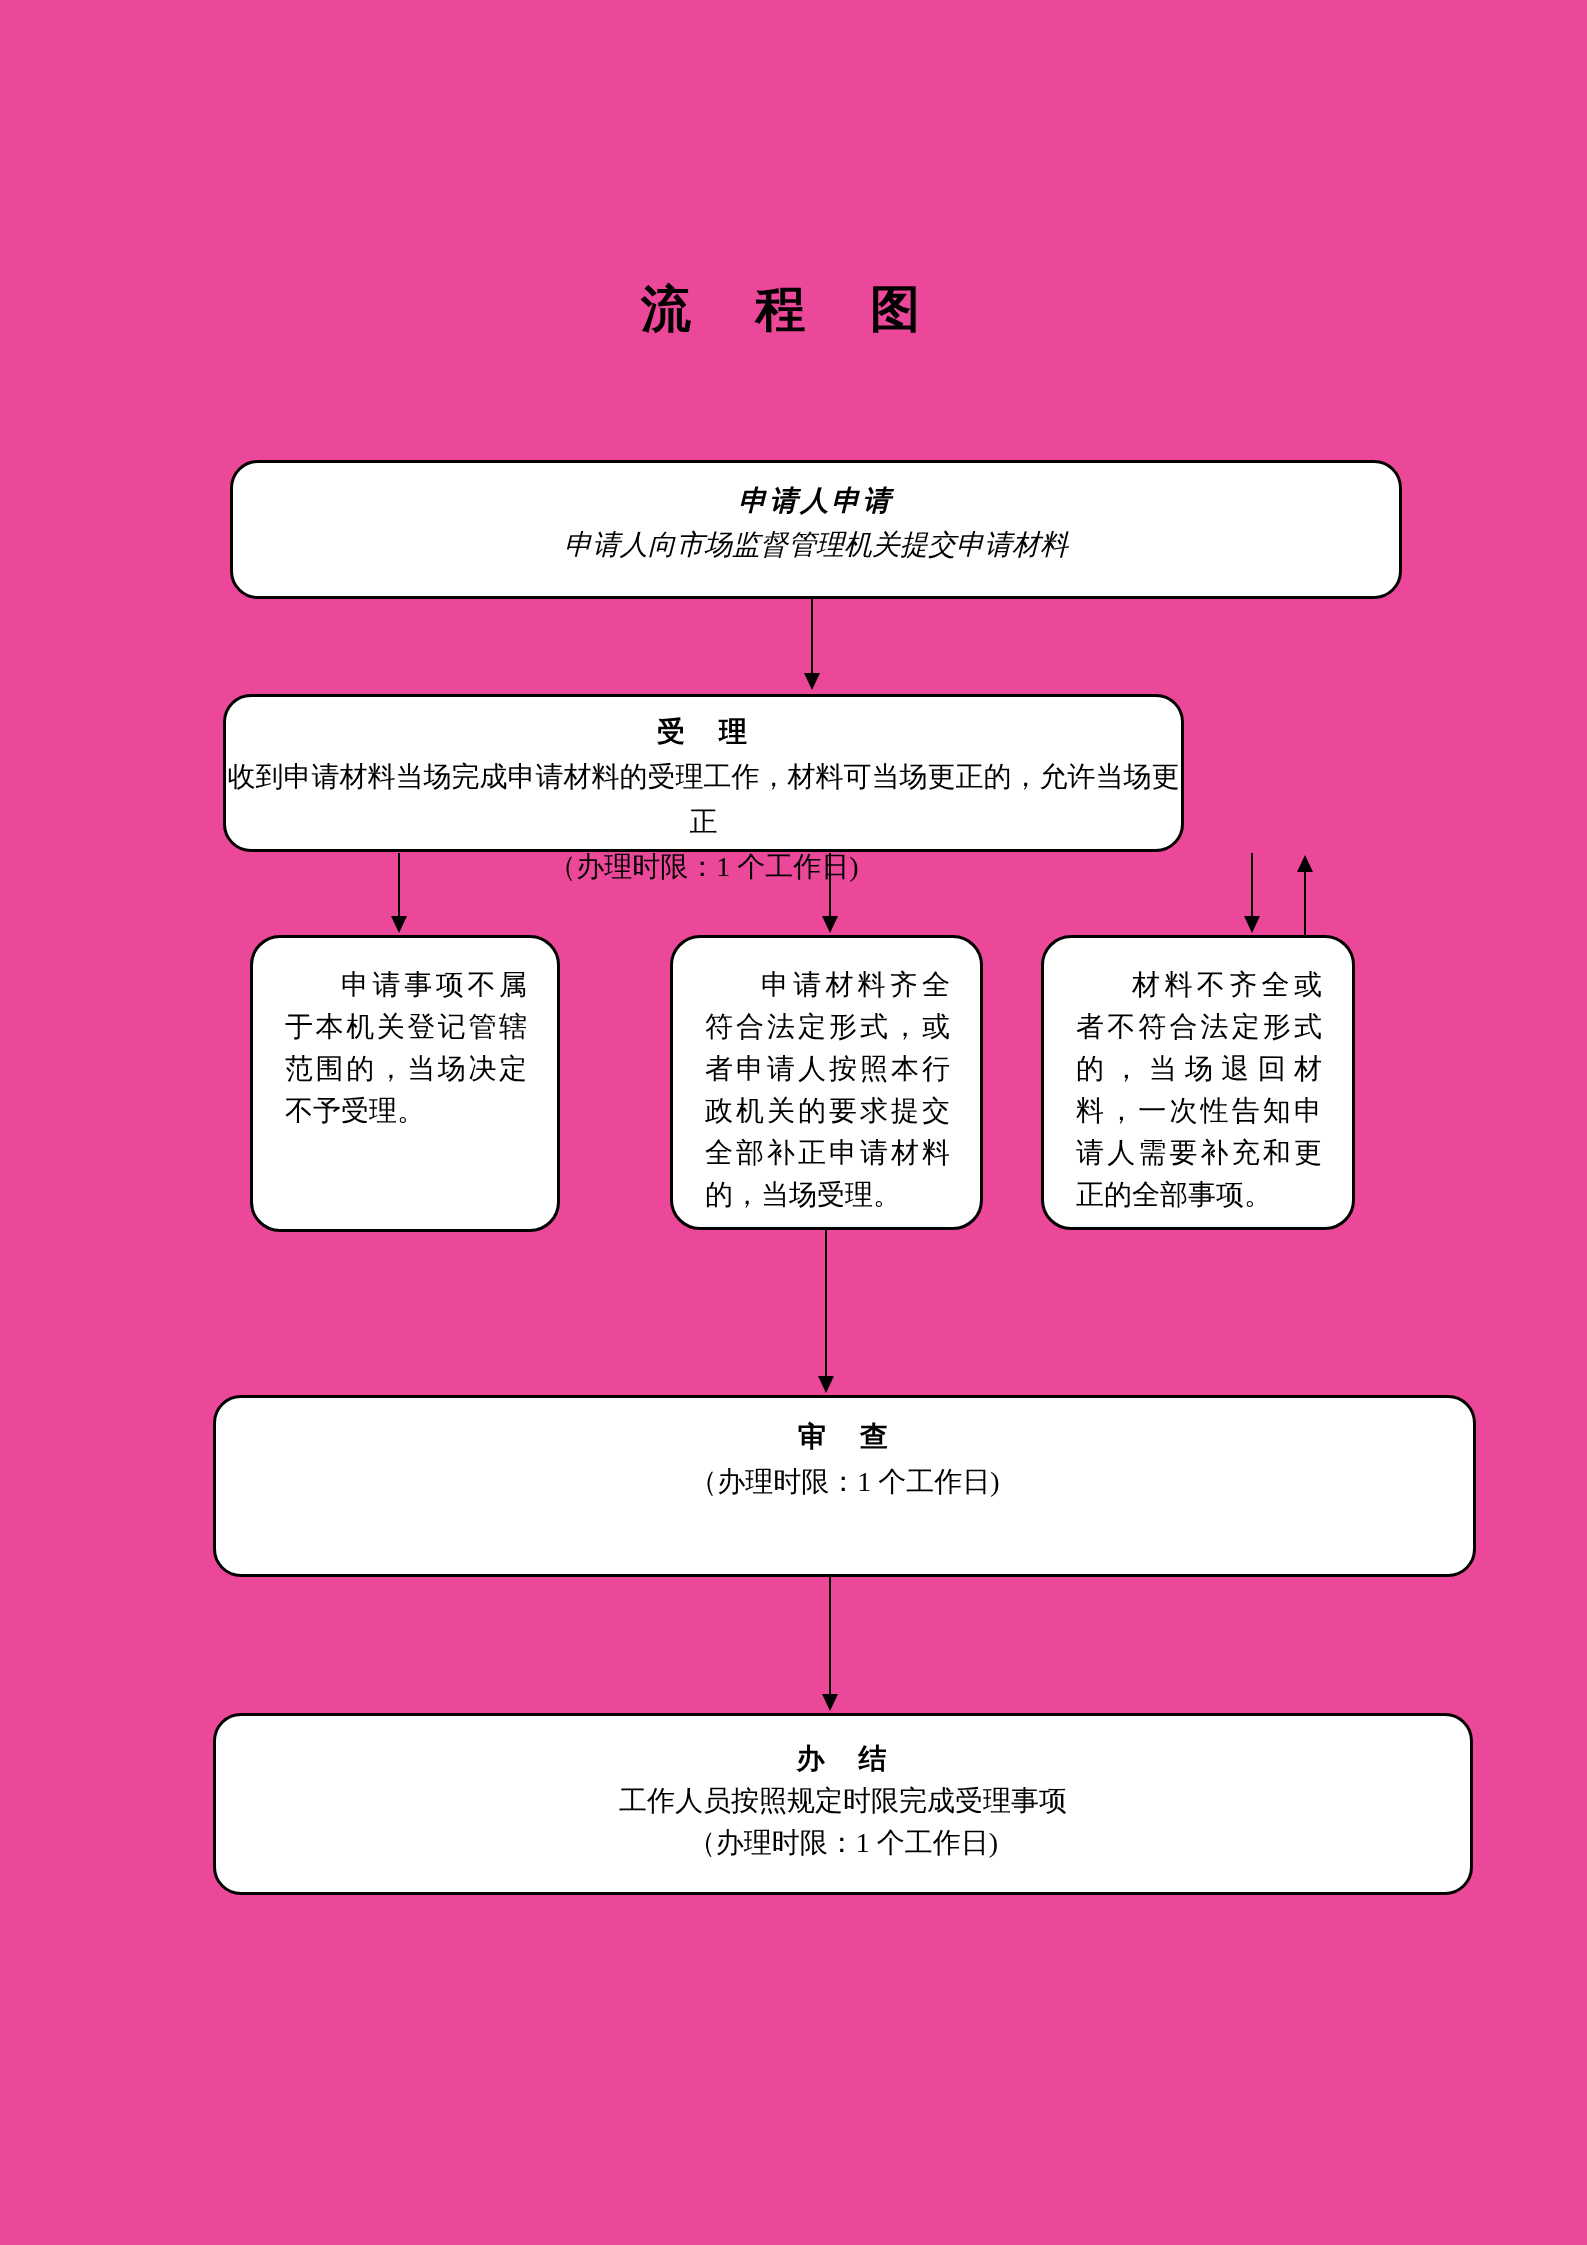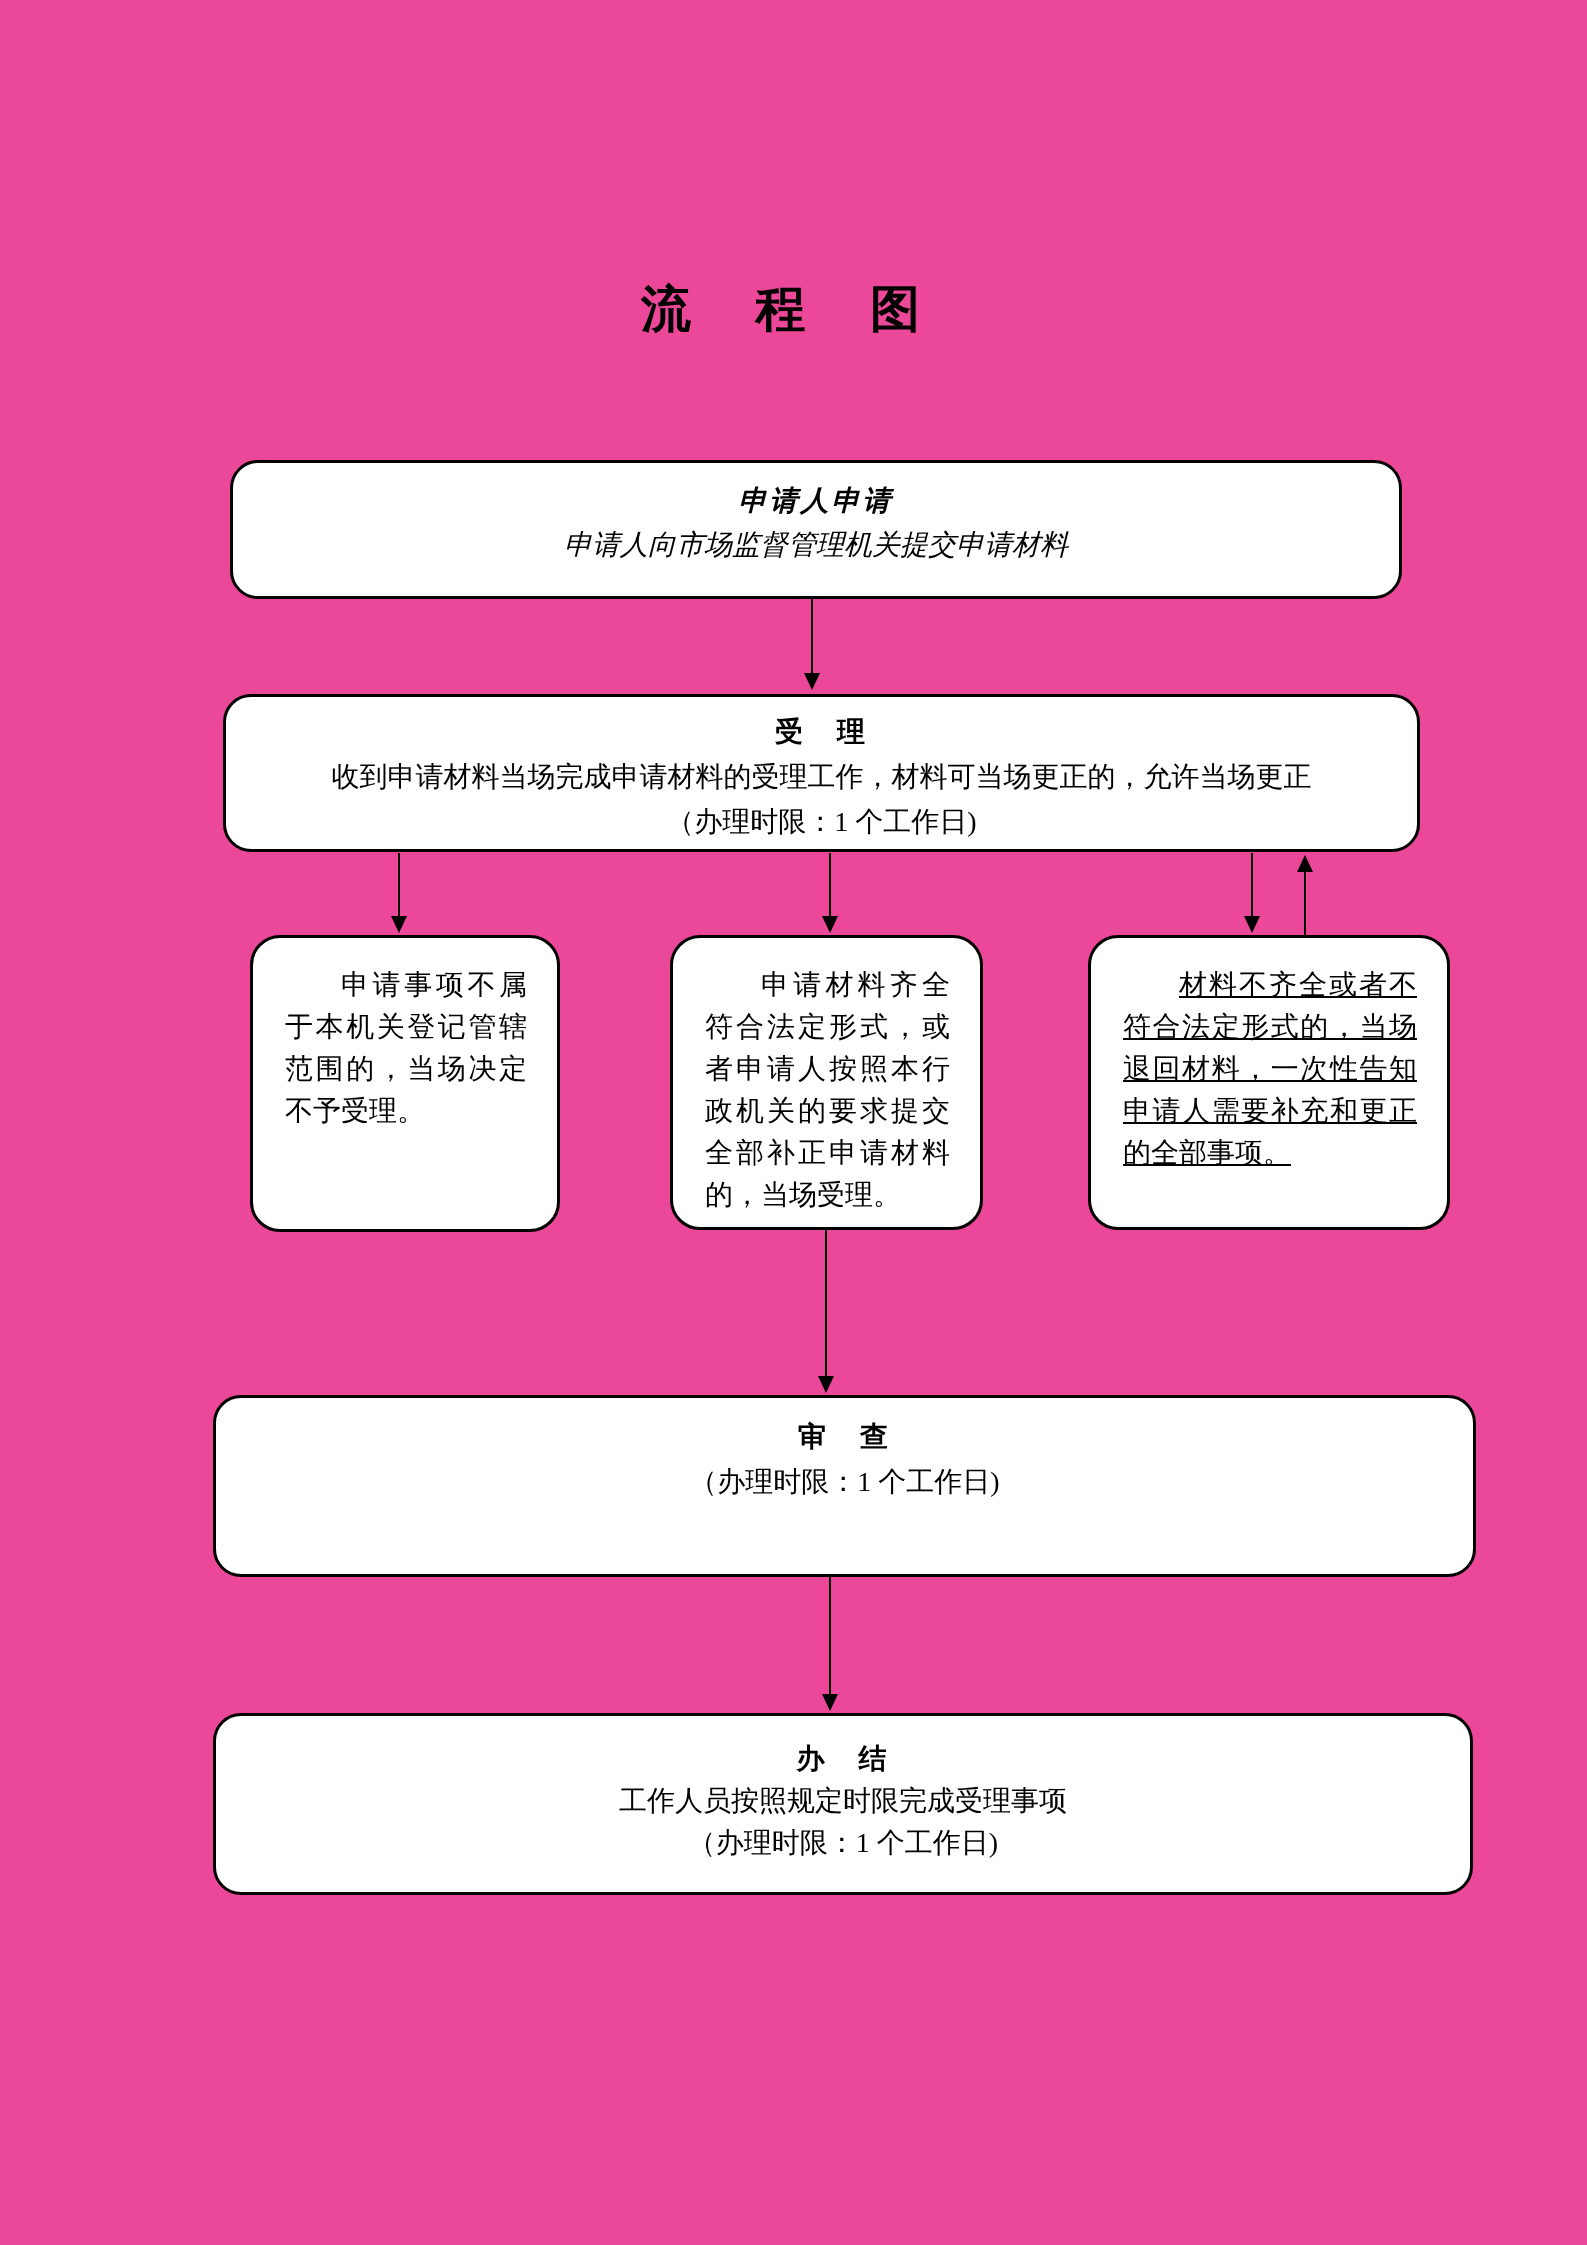--- a/index.html
+++ b/index.html
@@ -33,38 +33,38 @@
     flex-direction:column;
     align-items:center;
     text-align:center;
     font-size:28px;
   }
   .big .box-title{
     font-weight:bold;
     letter-spacing:3px;
   }
   .box-apply{left:230px;top:460px;width:1172px;height:139px;padding-top:16px;line-height:44px;font-style:italic;}
-  .box-accept{left:223px;top:694px;width:1197px;height:158px;padding-top:12px;line-height:45px;}
+  .box-accept{left:223px;top:694px;width:961px;height:158px;padding-top:12px;line-height:45px;}
   .box-review{left:213px;top:1395px;width:1263px;height:182px;padding-top:16px;line-height:45px;}
   .box-complete{left:213px;top:1713px;width:1260px;height:182px;padding-top:22px;line-height:42px;align-items:center;}
   .small{
     border-radius:30px;
     font-size:28px;
     line-height:42px;
   }
   .small .box-body{
     display:block;
     padding:26px 30px 0 32px;
     text-align:justify;
     text-justify:inter-character;
     text-indent:2em;
   }
   .box-not-accepted{left:250px;top:935px;width:310px;height:297px;}
   .box-onspot{left:670px;top:935px;width:313px;height:295px;}
-  .box-incomplete{left:1088px;top:935px;width:362px;height:295px;text-decoration:underline;}
+  .box-incomplete{left:1041px;top:935px;width:314px;height:295px;}
   .arrow{position:absolute;width:16px;}
   .arrow .shaft{position:absolute;left:7px;width:2px;background:#000;}
   .arrow.down .shaft{top:0;bottom:16px;}
   .arrow.down .head{
     position:absolute;bottom:0;left:0;width:0;height:0;
     border-left:8px solid transparent;border-right:8px solid transparent;
     border-top:17px solid #000;
   }
   .arrow.up .shaft{top:16px;bottom:0;}
   .arrow.up .head{

